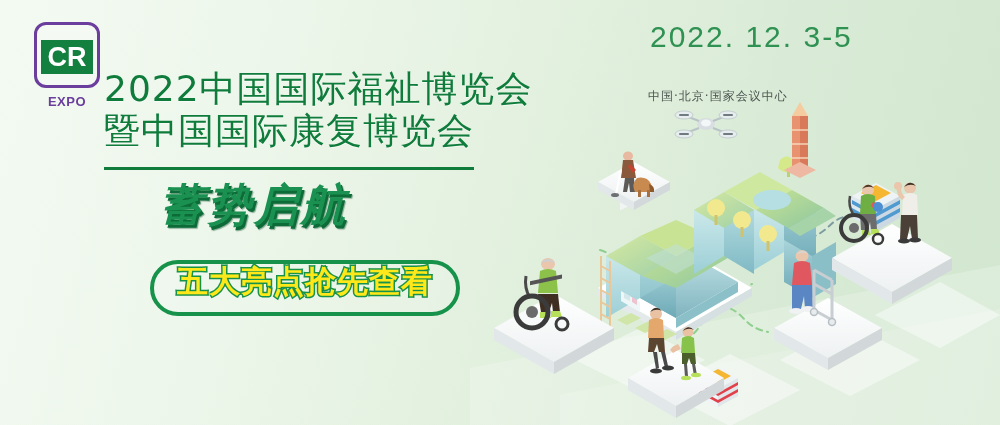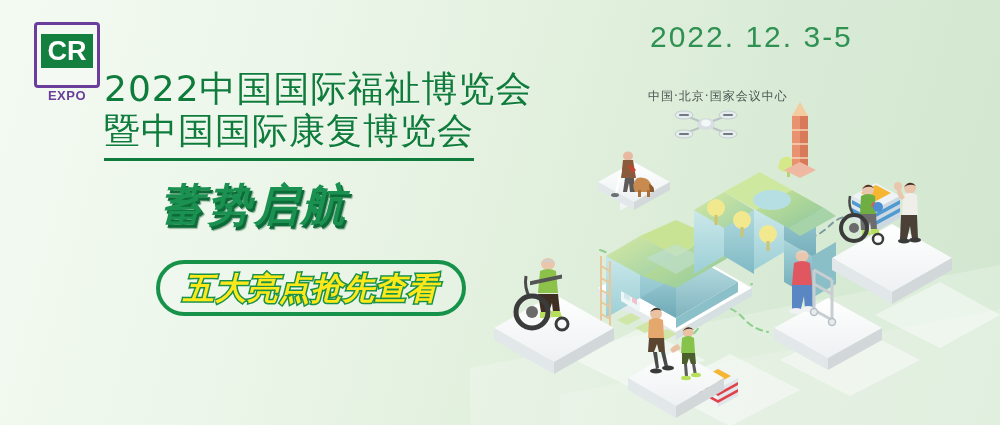--- a/index.html
+++ b/index.html
@@ -13,57 +13,56 @@
     background:linear-gradient(105deg,#f3faf2 0%,#eef7ec 22%,#e4f1e0 48%,#d9ebd6 72%,#d2e7cf 100%);
   }
   
   .groundwedge{position:absolute;background:rgba(255,255,255,.22);pointer-events:none;}
   .gw1{left:470px;top:300px;width:700px;height:260px;transform:skewY(-11deg);}
   .gw2{left:560px;top:340px;width:560px;height:200px;transform:skewY(-11deg);background:rgba(255,255,255,.16);}
 
   
   .logo{
     position:absolute;left:34px;top:22px;width:66px;height:66px;
-    border:3px solid #6b3e9e;border-radius:4px;background:#f4f9f3;
+    border:3px solid #6b3e9e;border-radius:12px;background:#f4f9f3;
     box-sizing:border-box;display:flex;flex-direction:column;align-items:center;
-    justify-content:flex-start;padding-top:9px;
+    justify-content:flex-start;padding-top:15px;
   }
   .logo-cr{
     width:52px;height:34px;background:#13803f;color:#ffffff;
     font-size:27px;font-weight:bold;line-height:34px;text-align:center;
     letter-spacing:0px;font-family:"Liberation Sans",sans-serif;
   }
   .logo-expo{
     color:#6b3e9e;font-size:13px;font-weight:bold;letter-spacing:.5px;
     line-height:16px;margin-top:20px;font-family:"Liberation Sans",sans-serif;
   }
 
   .title-wrap{position:absolute;left:104px;top:68px;width:440px;}
   .title-l1, .title-l2{
     color:#0f7c3c;font-weight:normal;font-size:36px;line-height:42px;
     letter-spacing:1px;white-space:nowrap;
     font-family:"DejaVu Sans","Liberation Sans",sans-serif;
     text-shadow:0 1px 0 rgba(255,255,255,.55);
   }
-  .title-l2{border-bottom:3px solid #0f7c3c;display:inline-block;padding-bottom:6px;}
+  .title-l2{border-bottom:3px solid #0f7c3c;display:inline-block;padding-bottom:15px;}
 
   .slogan{
     position:absolute;left:160px;top:176px;
     font-size:44px;font-weight:bold;font-style:italic;letter-spacing:3px;
     color:#1a9150;white-space:nowrap;
     font-family:"DejaVu Sans","Liberation Sans",sans-serif;
     text-shadow:2px 3px 0 #0c6b37, 3px 4px 1px rgba(8,80,42,.45);
   }
 
   .pill{
-    position:absolute;left:156px;top:260px;width:310px;height:56px;
+    position:absolute;left:150px;top:260px;width:310px;height:56px;
     border:4px solid #17924a;border-radius:30px;box-sizing:border-box;
-    display:flex;align-items:center;justify-content:center;
+    display:flex;align-items:flex-start;justify-content:center;
     background:rgba(255,255,255,.10);
-    font-style:italic;
   }
   .pill-text{
     font-size:31px;font-weight:bold;letter-spacing:1px;color:#ffe81a;
     white-space:nowrap;line-height:34px;
     font-family:"DejaVu Sans","Liberation Sans",sans-serif;
     -webkit-text-stroke:3px #17924a;paint-order:stroke fill;
   }
 
   
   .date{

